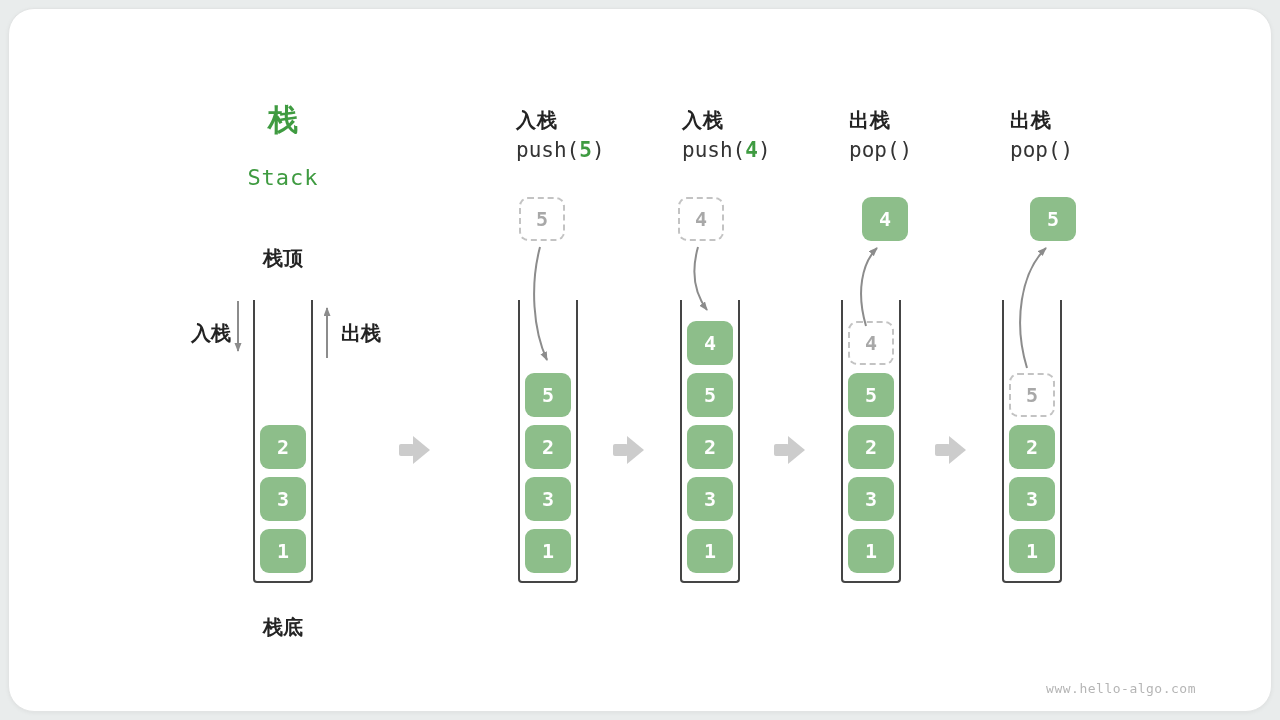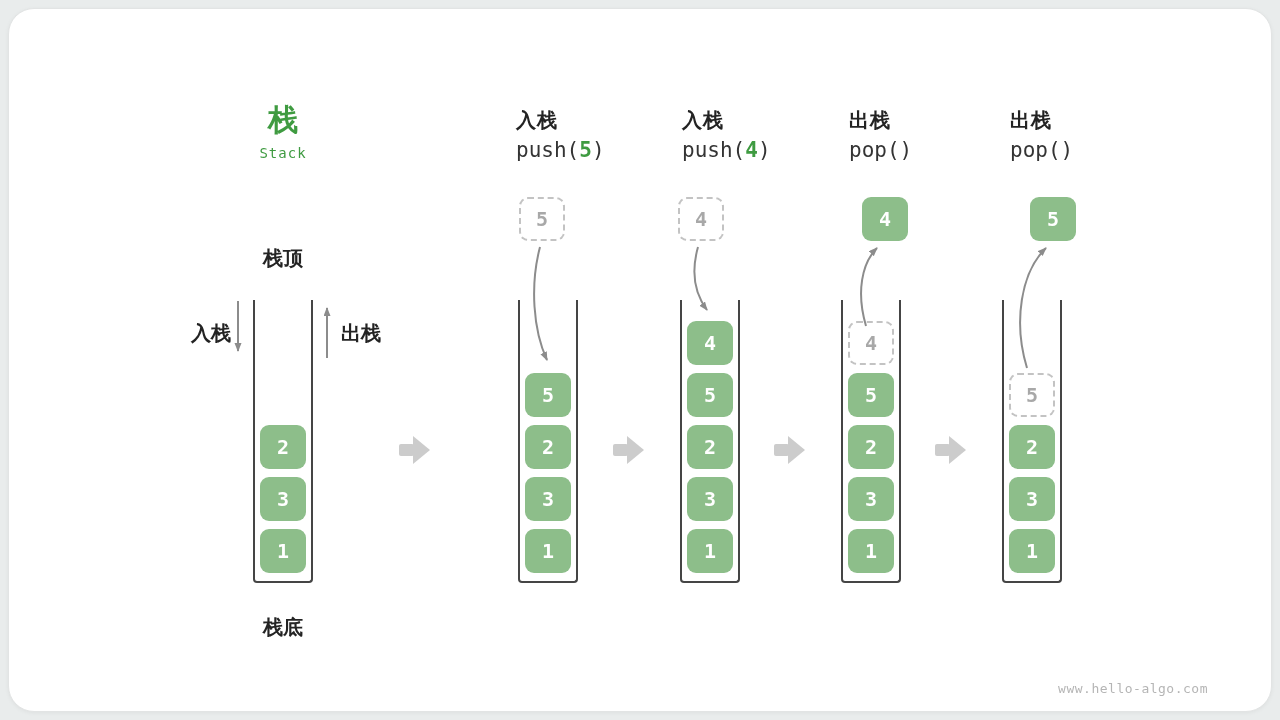--- a/index.html
+++ b/index.html
@@ -12,21 +12,21 @@
     background:#e9ecec;font-family:"Liberation Sans",sans-serif;
   }
   #card{
     position:absolute;inset:8px;background:#ffffff;border-radius:26px;
     border:1px solid #e2e4e4;box-shadow:0 1px 4px rgba(0,0,0,.05);
   }
   #stage{position:absolute;inset:0;}
 
   .title-block{position:absolute;left:193px;top:100px;width:180px;text-align:center;}
   .title-zh{font-size:30px;font-weight:bold;color:var(--title-green);}
-  .title-en{margin-top:4px;font-family:"DejaVu Sans Mono",monospace;font-size:14px;color:var(--title-green);letter-spacing:1px;}
+  .title-en{margin-top:24px;font-family:"DejaVu Sans Mono",monospace;font-size:22px;color:var(--title-green);letter-spacing:1px;}
 
   .anno{position:absolute;left:193px;width:180px;text-align:center;font-size:20px;font-weight:bold;color:var(--ink);}
   .anno.top{top:245px;}
   .anno.bottom{top:614px;}
   .side-label{position:absolute;top:320px;font-size:20px;font-weight:bold;color:var(--ink);}
   .side-label.push{left:181px;width:50px;text-align:right;}
   .side-label.pop{left:341px;width:50px;text-align:left;}
 
   .col-header{position:absolute;}
   .col-op{font-size:20px;font-weight:bold;color:var(--ink);letter-spacing:1px;}
@@ -49,21 +49,21 @@
   }
 
   .step-arrow{position:absolute;width:32px;height:28px;}
   .step-arrow .bar{position:absolute;left:0;top:8px;width:15px;height:12px;background:var(--step-arrow);border-radius:2px;}
   .step-arrow .head{position:absolute;left:14px;top:0;width:0;height:0;
     border-left:17px solid var(--step-arrow);border-top:14px solid transparent;border-bottom:14px solid transparent;}
 
   #arrows{position:absolute;left:0;top:0;z-index:5;pointer-events:none;}
 
   #watermark{
-    position:absolute;right:72px;bottom:24px;
+    position:absolute;right:84px;bottom:24px;
     font-family:"DejaVu Sans Mono",monospace;font-size:13px;color:#b5b5b5;letter-spacing:.5px;
   }
 </style>
 </head>
 <body>
 
 <div id="card"></div>
 
 <div id="stage">
 

